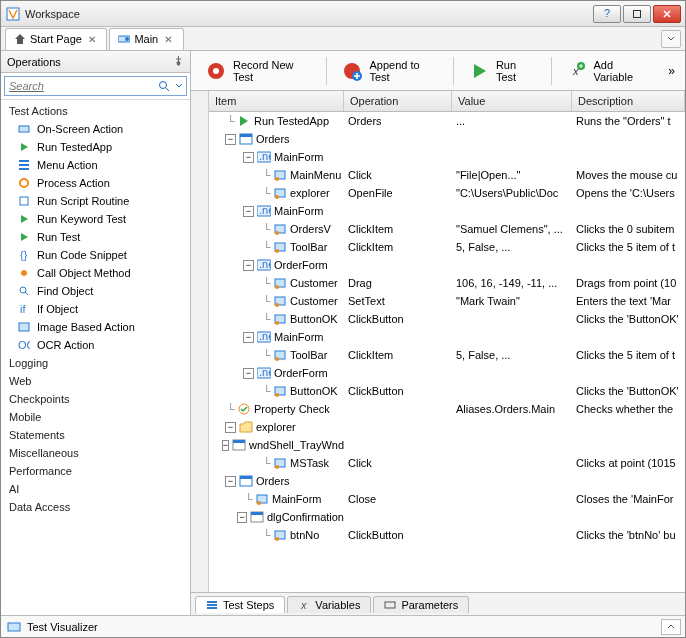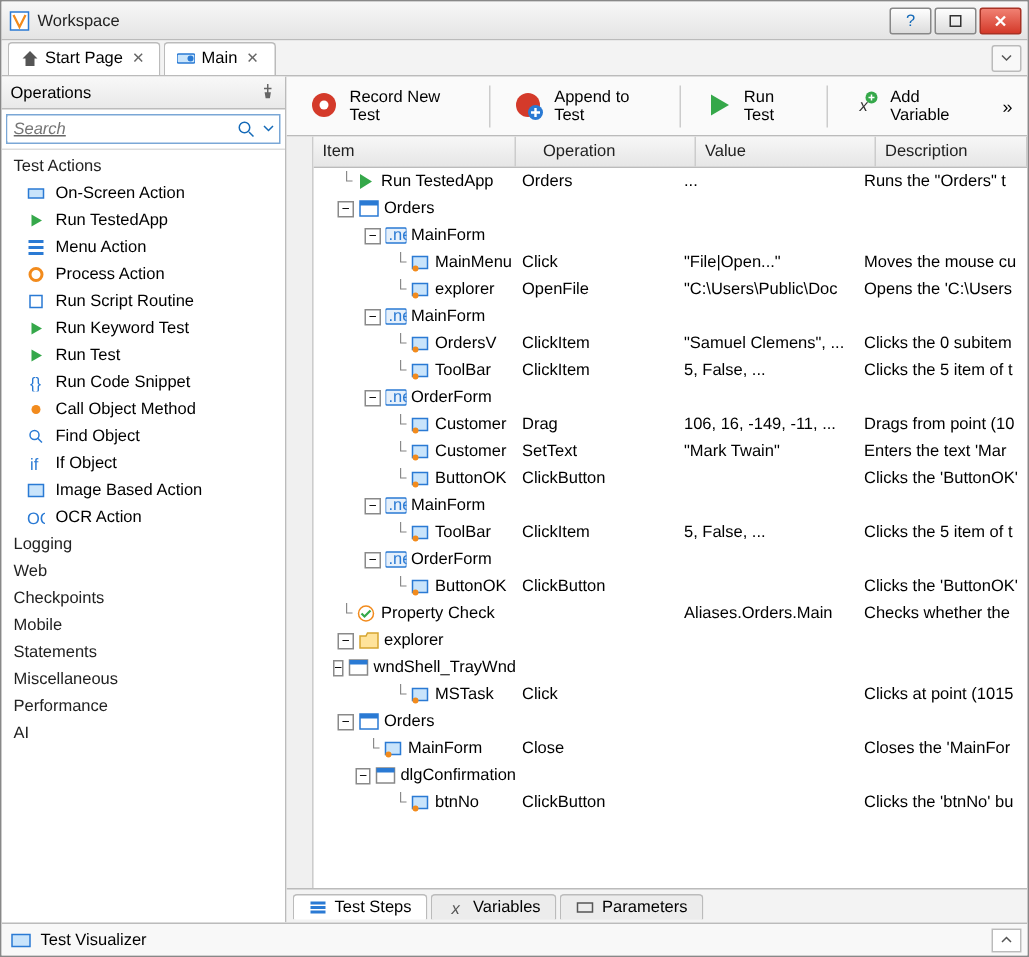--- a/index.html
+++ b/index.html
@@ -33,32 +33,32 @@
 .searchbox .sbtn { width:18px; height:18px; display:flex; align-items:center; justify-content:center; color:#156ab8; }
 .catlist { flex:1; overflow-y:auto; padding:2px 0; }
 .cat { padding:3px 8px; color:#222; white-space:nowrap; }
 .cat.expanded { font-weight:normal; }
 .opitem { padding:2px 8px 2px 16px; display:flex; align-items:center; gap:6px; }
 .opitem .oicon { width:14px; height:14px; display:flex; align-items:center; justify-content:center; font-size:10px;}
 
 
 .editor { flex:1; display:flex; flex-direction:column; overflow:hidden;}
 .toolbar { height:40px; border-bottom:1px solid #bbb; display:flex; align-items:center; padding:0 6px; gap:4px; background:#fafafa;}
-.tbtn { display:flex; align-items:flex-start; gap:6px; padding:4px 8px; border-radius:3px; }
+.tbtn { display:flex; align-items:center; gap:6px; padding:4px 8px; border-radius:3px; }
 .tbtn .bicon { width:22px; height:22px; position:relative; }
 .tsep { width:1px; height:28px; background:#ccc; margin:0 2px;}
 .toolbar .expand { margin-left:auto; font-size:12px; padding:2px 4px;}
 
 
 .gridwrap { flex:1; display:flex; overflow:hidden; }
 .gutter { width:18px; background:#f0f0f0; border-right:1px solid #ccc; }
 .grid { flex:1; overflow:auto; }
 .gridhead { display:flex; background:linear-gradient(#f7f7f7,#e6e6e6); border-bottom:1px solid #bbb; position:sticky; top:0;}
 .gridhead > div { padding:4px 6px; border-right:1px solid #ccc; color:#222;}
-.col-item { width:135px; } .col-op { width:108px;margin-left:12px; } .col-val { width:120px; } .col-desc { flex:1; }
+.col-item { width:135px; } .col-op { width:108px; } .col-val { width:120px; } .col-desc { flex:1; }
 .gridbody { }
 .row { display:flex; align-items:center; height:18px; }
 .row .cell-item { width:135px; display:flex; align-items:center; white-space:nowrap; overflow:hidden; }
 .row .cell-op { width:108px; padding-left:4px; color:#000; white-space:nowrap; overflow:hidden;}
 .row .cell-val { width:120px; padding-left:4px; color:#000; white-space:nowrap; overflow:hidden;}
 .row .cell-desc { flex:1; padding-left:4px; color:#000; white-space:nowrap; overflow:hidden;}
 .indent { display:inline-block; }
 .togg { width:11px; height:11px; border:1px solid #8a8a8a; display:inline-flex; align-items:center; justify-content:center; font-size:9px; line-height:1; color:#000; background:#fff; margin-right:3px;}
 .treeln { display:inline-block; width:12px; text-align:center; color:#888;}
 .rico { width:14px; height:14px; display:inline-flex; align-items:center; justify-content:center; margin-right:3px;}
@@ -273,20 +273,21 @@
           </div>
         </div>
       <div class="cat">Logging</div>
       <div class="cat">Web</div>
       <div class="cat">Checkpoints</div>
       <div class="cat">Mobile</div>
       <div class="cat">Statements</div>
       <div class="cat">Miscellaneous</div>
       <div class="cat">Performance</div>
       <div class="cat">AI</div>
+      <div class="cat">Data Access</div>
     </div>
   </div>
 
   <div class="editor">
     <div class="toolbar">
       <div class="tbtn">
         <span class="bicon">
             <svg width="22" height="22">
               <circle cx="11" cy="11" r="8" fill="#d43a2a"></circle>
               <circle cx="11" cy="11" r="3" fill="#fff"></circle>

